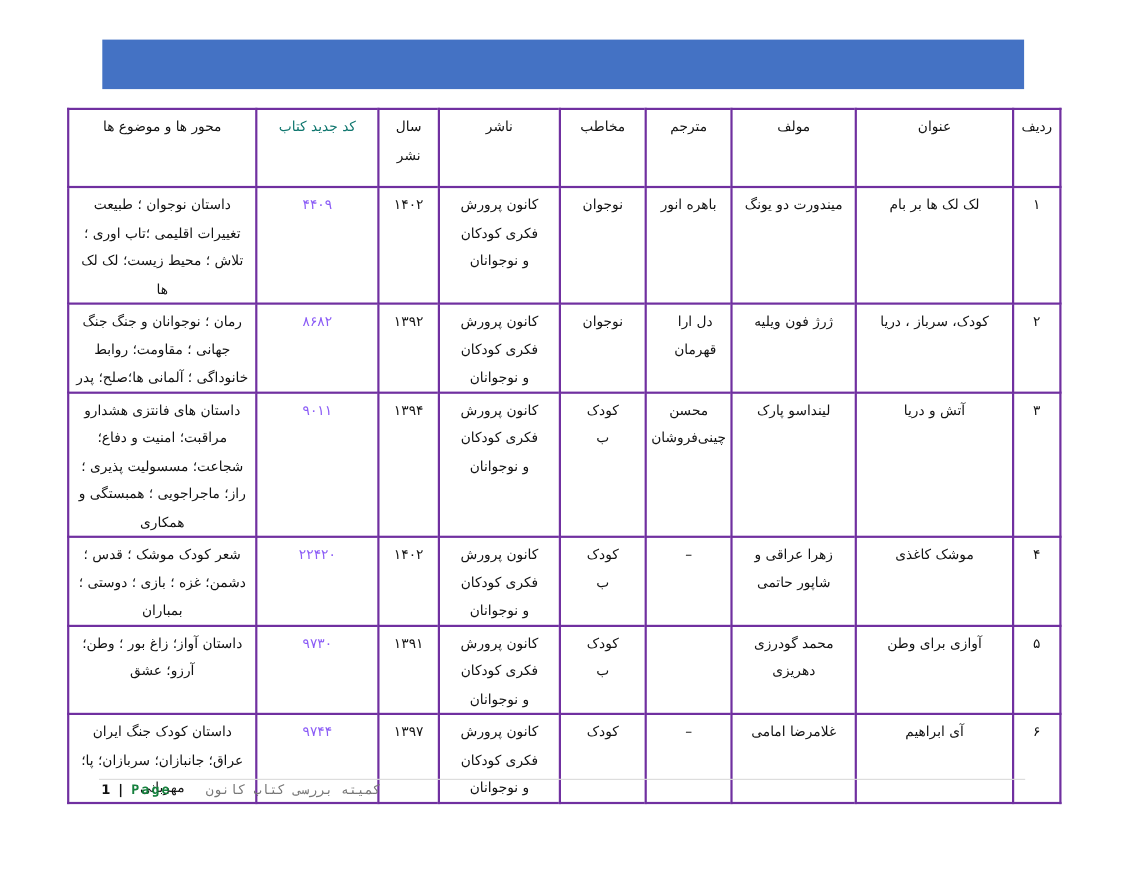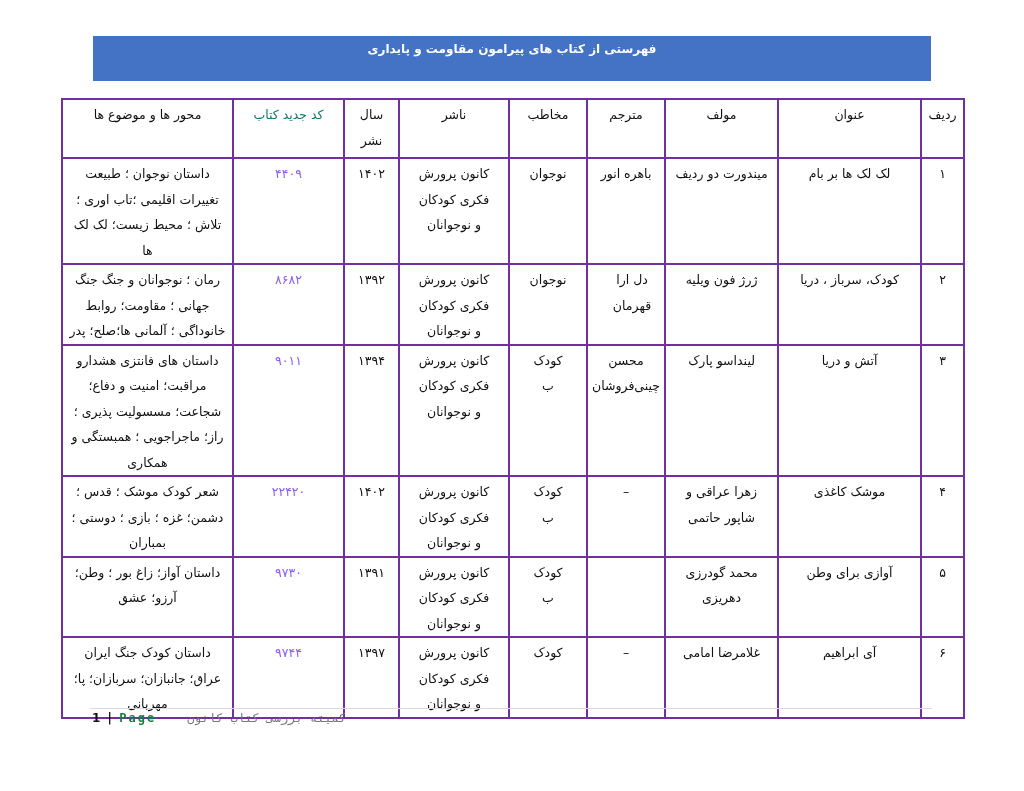--- a/index.html
+++ b/index.html
@@ -21,21 +21,20 @@
   .footer { position:absolute; left:92px; top:711px; font-size:12px; color:#444;
             white-space:nowrap; font-family:"DejaVu Sans Mono", monospace; }
   .footer .pg { font-weight:bold; color:#111; font-family:"DejaVu Sans", sans-serif; }
   .footer .pgword { letter-spacing:2px; color:#15803d;font-weight:bold; }
   .footer .org { letter-spacing:4px; color:#777; direction:rtl; unicode-bidi:embed;margin-left:31px; }
 </style>
 </head>
 <body>
 
 <div class="banner">
-  <div>فهرستی از کتاب های پیرامون مقاومت و پایداری</div>
 </div>
 
 <table class="books">
   <colgroup>
     <col style="width:43px">
     <col style="width:143px">
     <col style="width:113px">
     <col style="width:78px">
     <col style="width:78px">
     <col style="width:110px">
@@ -44,30 +43,30 @@
     <col style="width:171px">
   </colgroup>
   <thead>
     <tr style="height:54px">
       <th>ردیف</th>
       <th>عنوان</th>
       <th>مولف</th>
       <th>مترجم</th>
       <th>مخاطب</th>
       <th>ناشر</th>
-      <th style="padding:2px 8px 4px 8px">سال نشر</th>
+      <th style="padding:2px 8px 16px 8px">سال نشر</th>
       <th class="code-head">کد جدید کتاب</th>
       <th>محور ها و موضوع ها</th>
     </tr>
   </thead>
   <tbody>
     <tr style="height:103px">
       <td>۱</td>
       <td>لک لک ها بر بام</td>
-      <td>میندورت دو ردیف</td>
+      <td>میندورت دو یونگ</td>
       <td>باهره  انور</td>
       <td>نوجوان</td>
       <td style="padding:2px 14px 0 14px">کانون پرورش فکری کودکان و نوجوانان</td>
       <td class="num">۱۴۰۲</td>
       <td class="code">۴۴۰۹</td>
       <td>داستان  نوجوان ؛ طبیعت تغییرات اقلیمی ؛تاب اوری ؛ تلاش ؛ محیط زیست؛ لک لک ها</td>
     </tr>
     <tr style="height:78px">
       <td>۲</td>
       <td>کودک، سرباز ، دریا</td>

